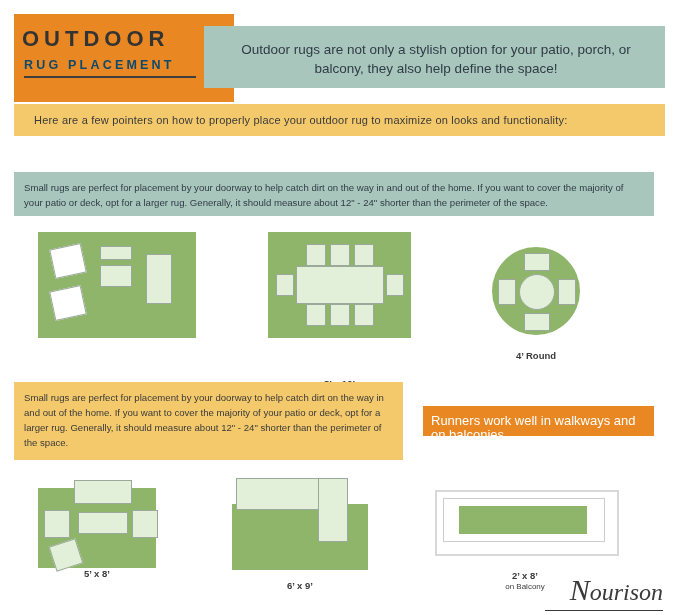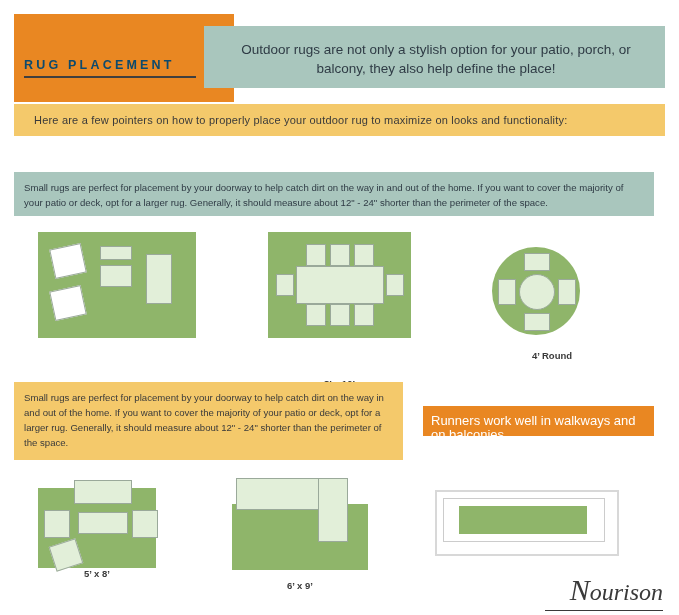--- a/index.html
+++ b/index.html
@@ -113,25 +113,26 @@
   .logo-rule{
     position:absolute;right:16px;bottom:4px;width:118px;height:1.5px;background:#3a3a3a;
   }
 </style>
 </head>
 <body>
 
 <div class="page">
 
   <div class="hdr-orange"></div>
+  <div class="hdr-title">OUTDOOR</div>
   <div class="hdr-rule"></div>
   <div class="hdr-sub">RUG PLACEMENT</div>
 
   <div class="hdr-teal"></div>
-  <div class="hdr-teal-text">Outdoor rugs are not only a stylish option for your patio, porch, or balcony, they also help define the place!</div>
+  <div class="hdr-teal-text">Outdoor rugs are not only a stylish option for your patio, porch, or balcony, they also help define the space!</div>
 
   <div class="hdr-yellow"></div>
   <div class="hdr-yellow-text">Here are a few pointers on how to properly place your outdoor rug to maximize on looks and functionality:</div>
 
   <div class="band1"></div>
   <div class="band1-text">Small rugs are perfect for placement by your doorway to help catch dirt on the way in and out of the home. If you want to cover the majority of your patio or deck, opt for a larger rug. Generally, it should measure about 12" - 24" shorter than the perimeter of the space.</div>
 
   <div class="fig" style="left:38px;top:232px;width:158px;height:106px;">
     <div class="rug" style="left:0;top:0;width:158px;height:106px;"></div>
     <div class="furn-w" style="left:14px;top:14px;width:30px;height:28px;transform:rotate(-12deg);"></div>
@@ -158,21 +159,21 @@
   </div>
 
   <div class="fig" style="left:492px;top:247px;width:88px;height:88px;">
     <div class="rug-round" style="left:0;top:0;width:88px;height:88px;"></div>
     <div class="furn-round" style="left:27px;top:27px;width:34px;height:34px;"></div>
     <div class="furn" style="left:6px;top:32px;width:16px;height:24px;"></div>
     <div class="furn" style="left:66px;top:32px;width:16px;height:24px;"></div>
     <div class="furn" style="left:32px;top:6px;width:24px;height:16px;"></div>
     <div class="furn" style="left:32px;top:66px;width:24px;height:16px;"></div>
   </div>
-  <div class="caption" style="left:508px;top:350px;width:88px;">
+  <div class="caption" style="left:492px;top:350px;width:88px;">
     <span>4’ Round</span>
   </div>
 
   <div class="band2"></div>
   <div class="band2-text">Small rugs are perfect for placement by your doorway to help catch dirt on the way in and out of the home. If you want to cover the majority of your patio or deck, opt for a larger rug. Generally, it should measure about 12" - 24" shorter than the perimeter of the space.</div>
 
   <div class="band3"></div>
   <div class="band3-text">Runners work well in walkways and on balconies</div>
 
   <div class="fig" style="left:38px;top:488px;width:118px;height:80px;">
@@ -194,19 +195,23 @@
   </div>
   <div class="caption" style="left:232px;top:580px;width:136px;">
     <span>6’ x 9’</span>
   </div>
 
   <div class="fig" style="left:435px;top:490px;width:180px;height:62px;">
     <div class="balcony" style="left:0;top:0;width:180px;height:62px;"></div>
     <div class="balcony-inner" style="left:8px;top:8px;width:160px;height:42px;"></div>
     <div class="rug" style="left:24px;top:16px;width:128px;height:28px;"></div>
   </div>
+  <div class="caption" style="left:435px;top:570px;width:180px;">
+    <span>2’ x 8’</span>
+    <span class="sub">on Balcony</span>
+  </div>
 
   <div class="logo">
     <span class="cap">N</span><span>ourison</span>
   </div>
   <div class="logo-rule"></div>
 
 </div>
 
 </body></html>

